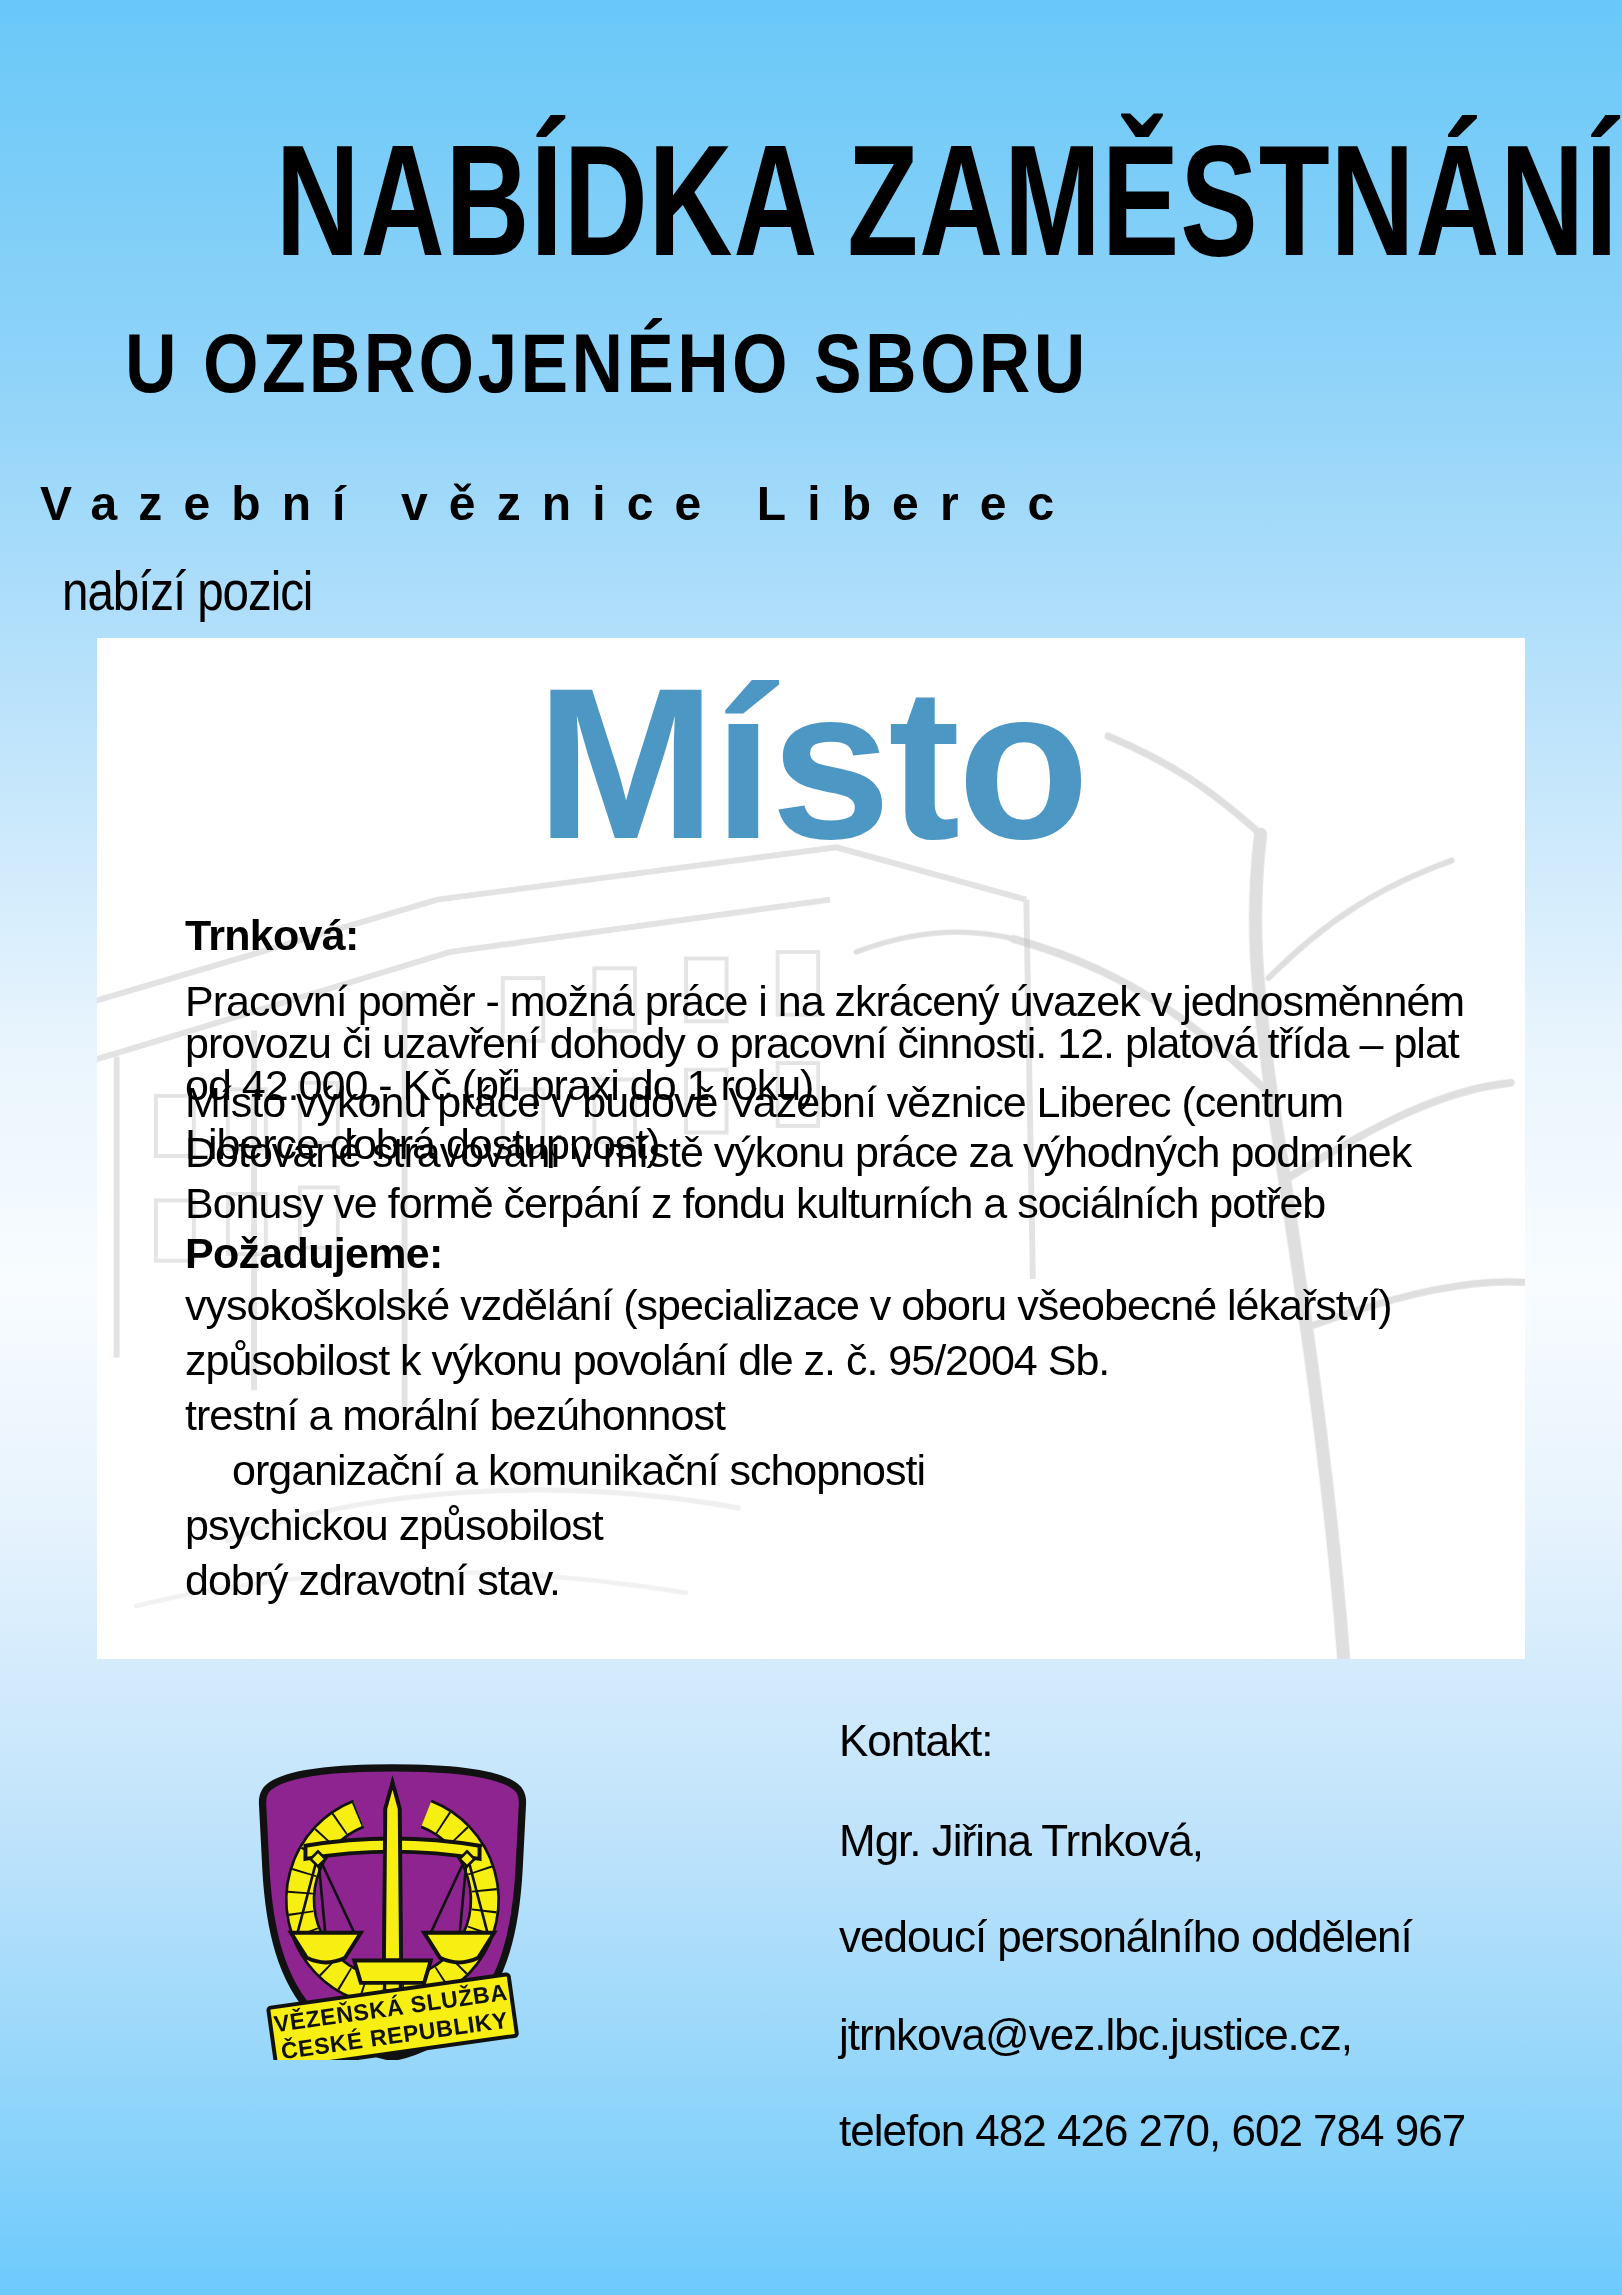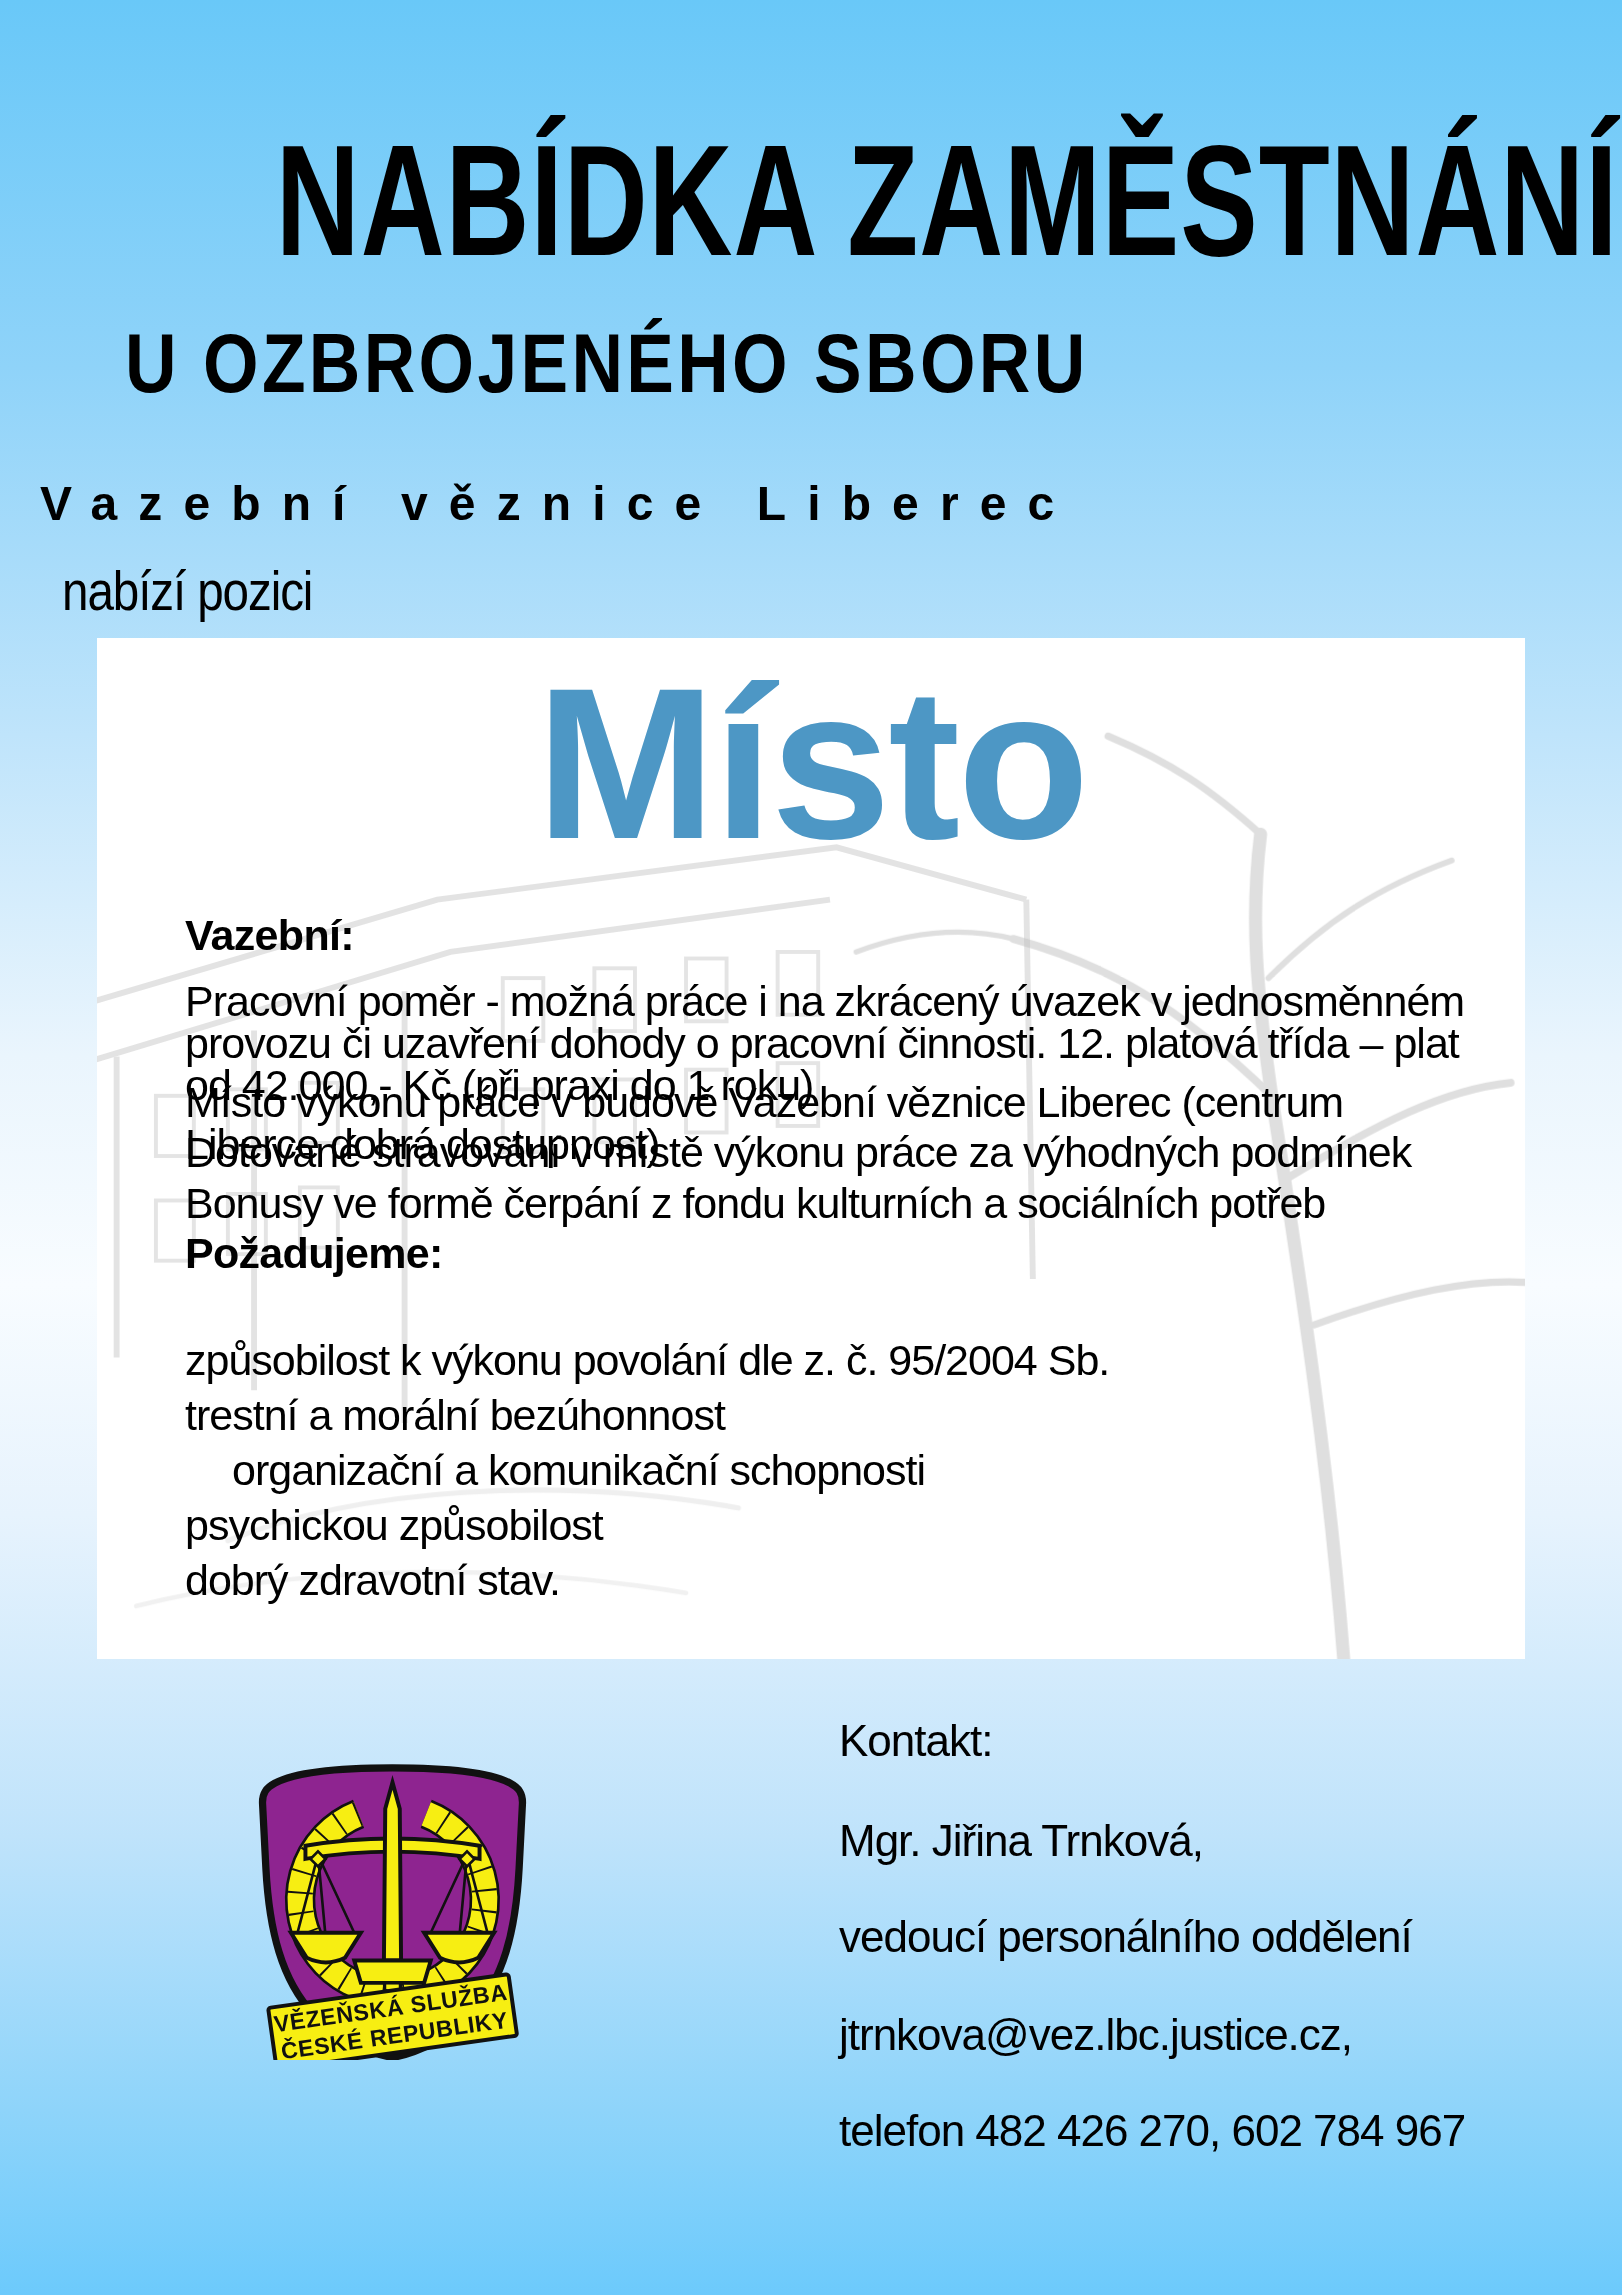--- a/index.html
+++ b/index.html
@@ -94,27 +94,28 @@
         <path d="M 200 1380 C 400 1300 700 1280 980 1330" stroke-width="8" opacity="0.5"></path>
         <path d="M 60 1480 C 300 1420 600 1410 900 1460" stroke-width="7" opacity="0.45"></path>
       </g>
     </svg>
   </div>
 
   <div class="position-title">
     <span style="color:#4d97c5;">Místo</span>
   </div>
 
-  <div class="sec-head" style="top:911px;">Vazební:</div>
+  <div class="sec-head" style="top:911px;">Trnková:</div>
   <div class="body-line" style="top:980px;">Pracovní poměr - možná práce i na zkrácený úvazek v jednosměnném provozu či uzavření dohody o pracovní činnosti. 12. platová třída – plat od 42.000,- Kč (při praxi do 1 roku)</div>
   <div class="body-line" style="top:1081px;">Místo výkonu práce v budově Vazební věznice Liberec (centrum Liberce dobrá dostupnost)</div>
   <div class="body-line" style="top:1131px;">Dotované stravování v místě výkonu práce za výhodných podmínek</div>
   <div class="body-line" style="top:1182px;">Bonusy ve formě čerpání z fondu kulturních a sociálních potřeb</div>
 
   <div class="sec-head" style="top:1229px;">Požadujeme:</div>
+  <div class="body-line" style="top:1284px;">vysokoškolské vzdělání (specializace v oboru všeobecné lékařství)</div>
   <div class="body-line" style="top:1339px;">způsobilost k výkonu povolání dle z. č. 95/2004 Sb.</div>
   <div class="body-line" style="top:1394px;">trestní a morální bezúhonnost</div>
   <div class="body-line" style="top:1449px;margin-left:47px;">organizační a komunikační schopnosti</div>
   <div class="body-line" style="top:1504px;">psychickou způsobilost</div>
   <div class="body-line" style="top:1559px;">dobrý zdravotní stav.</div>
 
   <div class="contact">
     <div class="cline" style="top:0px;">Kontakt:</div>
     <div class="cline" style="top:100px;">Mgr. Jiřina Trnková,</div>
     <div class="cline" style="top:196px;">vedoucí personálního oddělení</div>

